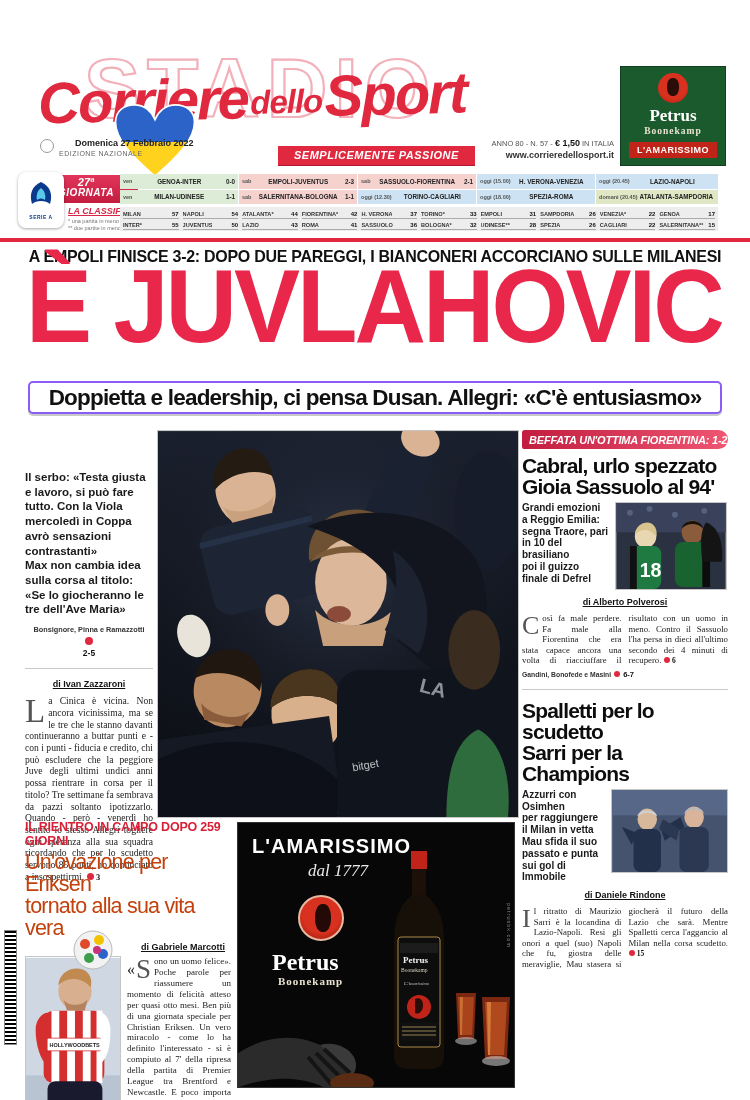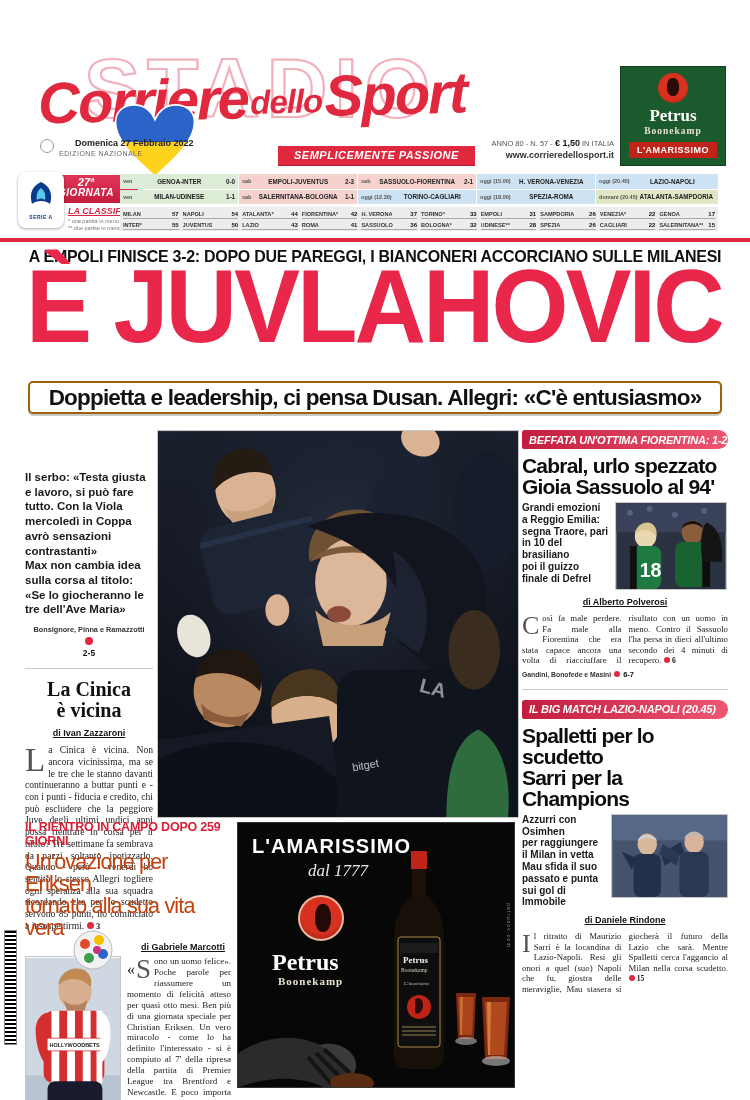--- a/index.html
+++ b/index.html
@@ -57,21 +57,21 @@
   .st { display:flex; align-items:flex-end; justify-content:space-between; border-bottom:1px solid #aaa; padding-bottom:1px; }
   .st .t { font-size:5.6px; font-weight:bold; color:#333; white-space:nowrap; overflow:hidden; }
   .st .p { font-size:6px; font-weight:bold; color:#111; }
 
   
   .red-rule { position:absolute; left:0; top:238px; width:750px; height:4px; background:#e0293f; }
   .kicker { position:absolute; left:0; top:247px; width:750px; text-align:center; font-size:16.5px; font-weight:900;
             color:#111; letter-spacing:-.3px; transform:scaleX(.97); }
   .headline { position:absolute; left:26px; top:252px; width:700px; font-size:99px; font-weight:900; color:#e8274b;
               letter-spacing:-3px; line-height:1.08; white-space:nowrap; transform:scaleY(1.04); transform-origin:top left; }
-  .subhead { position:absolute; left:28px; top:381px; width:694px; height:33px; border:2px solid #a16207; border-radius:5px;
+  .subhead { position:absolute; left:28px; top:381px; width:694px; height:33px; border:2px solid #8b5cf6; border-radius:5px;
              box-shadow:0 2px 0 #c9c9c9; display:flex; align-items:center; justify-content:center;
              font-size:22.5px; font-weight:900; color:#111; letter-spacing:-.8px; background:#fff; }
 
   
   .left-col { position:absolute; left:25px; top:430px; width:128px; }
   .lead-text { font-size:11.5px; font-weight:bold; color:#1a1a1a; line-height:1.28; white-space:pre-line;margin-top:40px; }
   .byline { margin-top:8px; font-size:7.3px; font-weight:bold; color:#333; display:flex; align-items:center; gap:3px; flex-wrap:wrap;flex-direction:column; }
   .disc { display:inline-block; width:8px; height:8px; border-radius:50%; background:#e0293f; flex:none; }
   .pnum { font-size:8.5px; font-weight:900; color:#111; }
   .rule { height:1px; background:#c9c9c9; margin:10px 0; }
@@ -338,22 +338,20 @@
 
   <div class="left-col" data-interactable="false">
     <div class="lead-text" data-interactable="false">Il serbo: «Testa giusta e lavoro, si può fare tutto. Con la Viola mercoledì in Coppa avrò sensazioni contrastanti»
 Max non cambia idea sulla corsa al titolo: «Se lo giocheranno le tre dell'Ave Maria»</div>
     <div class="byline" data-interactable="false">
       <span data-interactable="false">Bonsignore, Pinna e Ramazzotti</span>
       <span class="disc" data-interactable="false"></span>
       <span class="pnum" data-interactable="false">2-5</span>
     </div>
     <div class="rule" data-interactable="false"></div>
-    <div class="cinica-title" data-interactable="false">La Cinica
-è vicina</div>
     <div class="author" data-interactable="false">di Ivan Zazzaroni</div>
     <div class="serif-body" data-interactable="false">
       <span class="dropcap" data-interactable="false">L</span><span data-interactable="false">a Cinica è vicina. Non ancora vicinissima, ma se le tre che le stanno davanti continueranno a buttar punti e - con i punti - fiducia e credito, chi può escludere che la peggiore Juve degli ultimi undici anni possa rientrare in corsa per il titolo? Tre settimane fa sembrava da pazzi soltanto ipotizzarlo. Quando - però - venerdì ho sentito lo stesso Allegri togliere ogni speranza alla sua squadra ricordando che per lo scudetto servono 85 punti, ho cominciato a insospettirmi.</span>
       <span class="inline-ref" data-interactable="false"> <span class="disc" style="width:7px;height:7px;" data-interactable="false"></span> <span class="pnum" data-interactable="false">3</span></span>
     </div>
   </div>
 
   <svg class="photo-main photo-frame svg-abs" viewBox="0 0 362 388" data-interactable="false">
     <defs>
       <linearGradient id="bgm" x1="0" y1="0" x2="0" y2="1">
@@ -460,21 +458,20 @@
       <span class="dropcap" data-interactable="false">C</span><span data-interactable="false">osì fa male perdere. Fa male alla Fiorentina che era stata capace ancora una volta di riacciuffare il risultato con un uomo in meno. Contro il Sassuolo l'ha persa in dieci all'ultimo secondo dei 4 minuti di recupero.</span>
       <span class="inline-ref" data-interactable="false"> <span class="disc" style="width:6px;height:6px;" data-interactable="false"></span> <span class="pnum" style="font-size:7.5px;" data-interactable="false">6</span></span>
     </div>
     <div class="sm-byline" data-interactable="false">
       <span data-interactable="false">Gandini, Bonofede e Masini</span>
       <span class="disc" style="width:6px;height:6px;" data-interactable="false"></span>
       <span class="pnum" style="font-size:7.5px;" data-interactable="false">6-7</span>
     </div>
     <div class="rule" data-interactable="false"></div>
 
-    <div class="banner" data-interactable="false">IL BIG MATCH LAZIO-NAPOLI (20.45)</div>
     <div class="rc-head" data-interactable="false">Spalletti per lo scudetto
 Sarri per la Champions</div>
     <div class="rc-row">
       <div class="rc-lead" style="width:84px;" data-interactable="false">Azzurri con Osimhen
 per raggiungere
 il Milan in vetta
 Mau sfida il suo
 passato e punta
 sui gol di Immobile</div>
       <svg class="photo-frame" width="118" height="84" viewBox="0 0 118 84" data-interactable="false">

